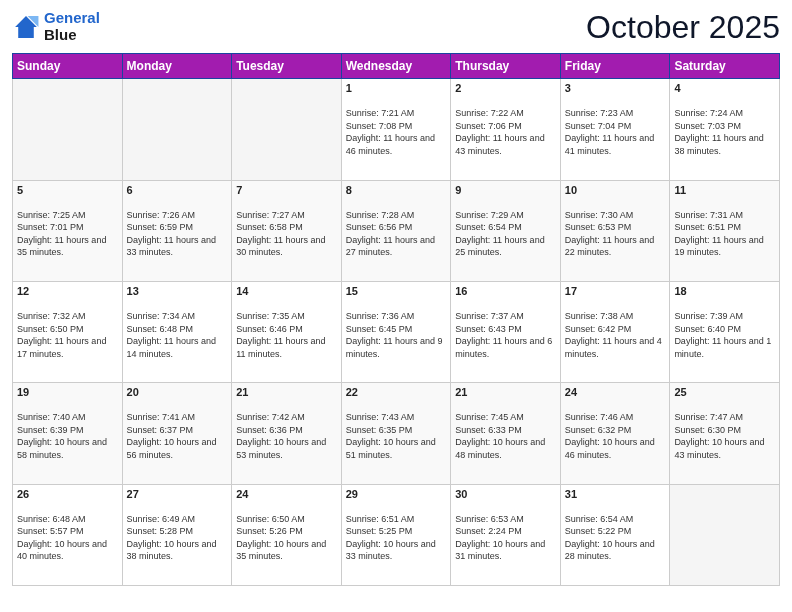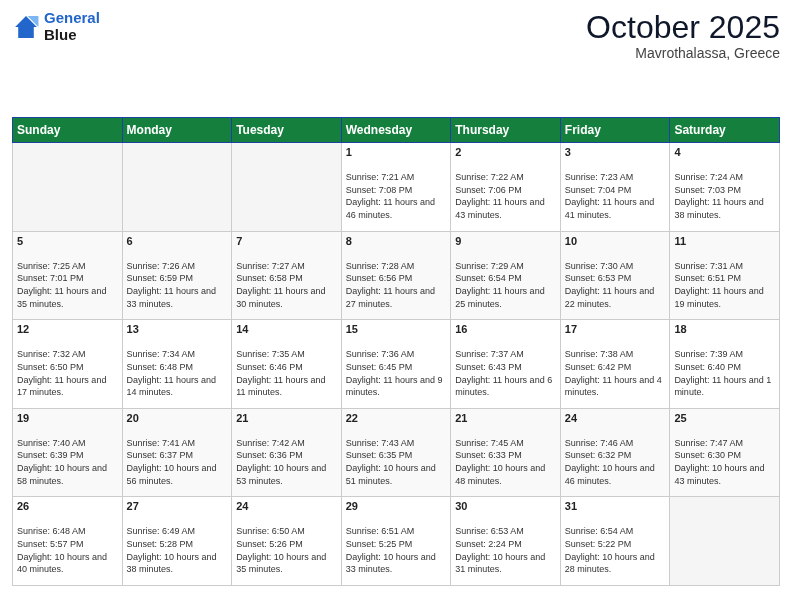--- a/index.html
+++ b/index.html
@@ -10,21 +10,20 @@
       background: #fff;
       overflow: hidden;
     }
     .page {
       width: 792px;
       height: 612px;
       background: #fff;
       display: flex;
       flex-direction: column;
       padding: 10px 12px 26px 12px;
-      gap: 48px;
     }
     .header {
       display: flex;
       justify-content: space-between;
       align-items: flex-start;
       margin-bottom: 8px;
     }
     .logo {
       display: flex;
       align-items: center;
@@ -56,21 +55,21 @@
       color: #444;
     }
     .calendar {
       flex: 1;
       border: 1px solid #ccc;
       border-collapse: collapse;
       width: 100%;
       table-layout: fixed;
     }
     .calendar th {
-      background: #15803d;
+      background: #a21caf;
       color: #fff;
       font-size: 12px;
       font-weight: bold;
       padding: 5px 4px;
       text-align: left;
       border: 1px solid #1a44a0;
     }
     .calendar td {
       border: 1px solid #ccc;
       vertical-align: top;
@@ -110,21 +109,20 @@
         <polygon points="18,4 32,18 28,18 28,32 8,32 8,18 4,18" fill="#2266cc"></polygon>
         <polygon points="20,4 34,4 34,18" fill="#4499ee" opacity="0.7"></polygon>
       </svg>
       <div class="logo-text">
         <div><span>General</span></div>
         <div>Blue</div>
       </div>
     </div>
     <div class="title-block">
       <h1>October 2025</h1>
-      <h2>Mavrothalassa, Greece</h2>
     </div>
   </div>
 
   <table class="calendar">
     <thead>
       <tr>
         <th>Sunday</th>
         <th>Monday</th>
         <th>Tuesday</th>
         <th>Wednesday</th>

